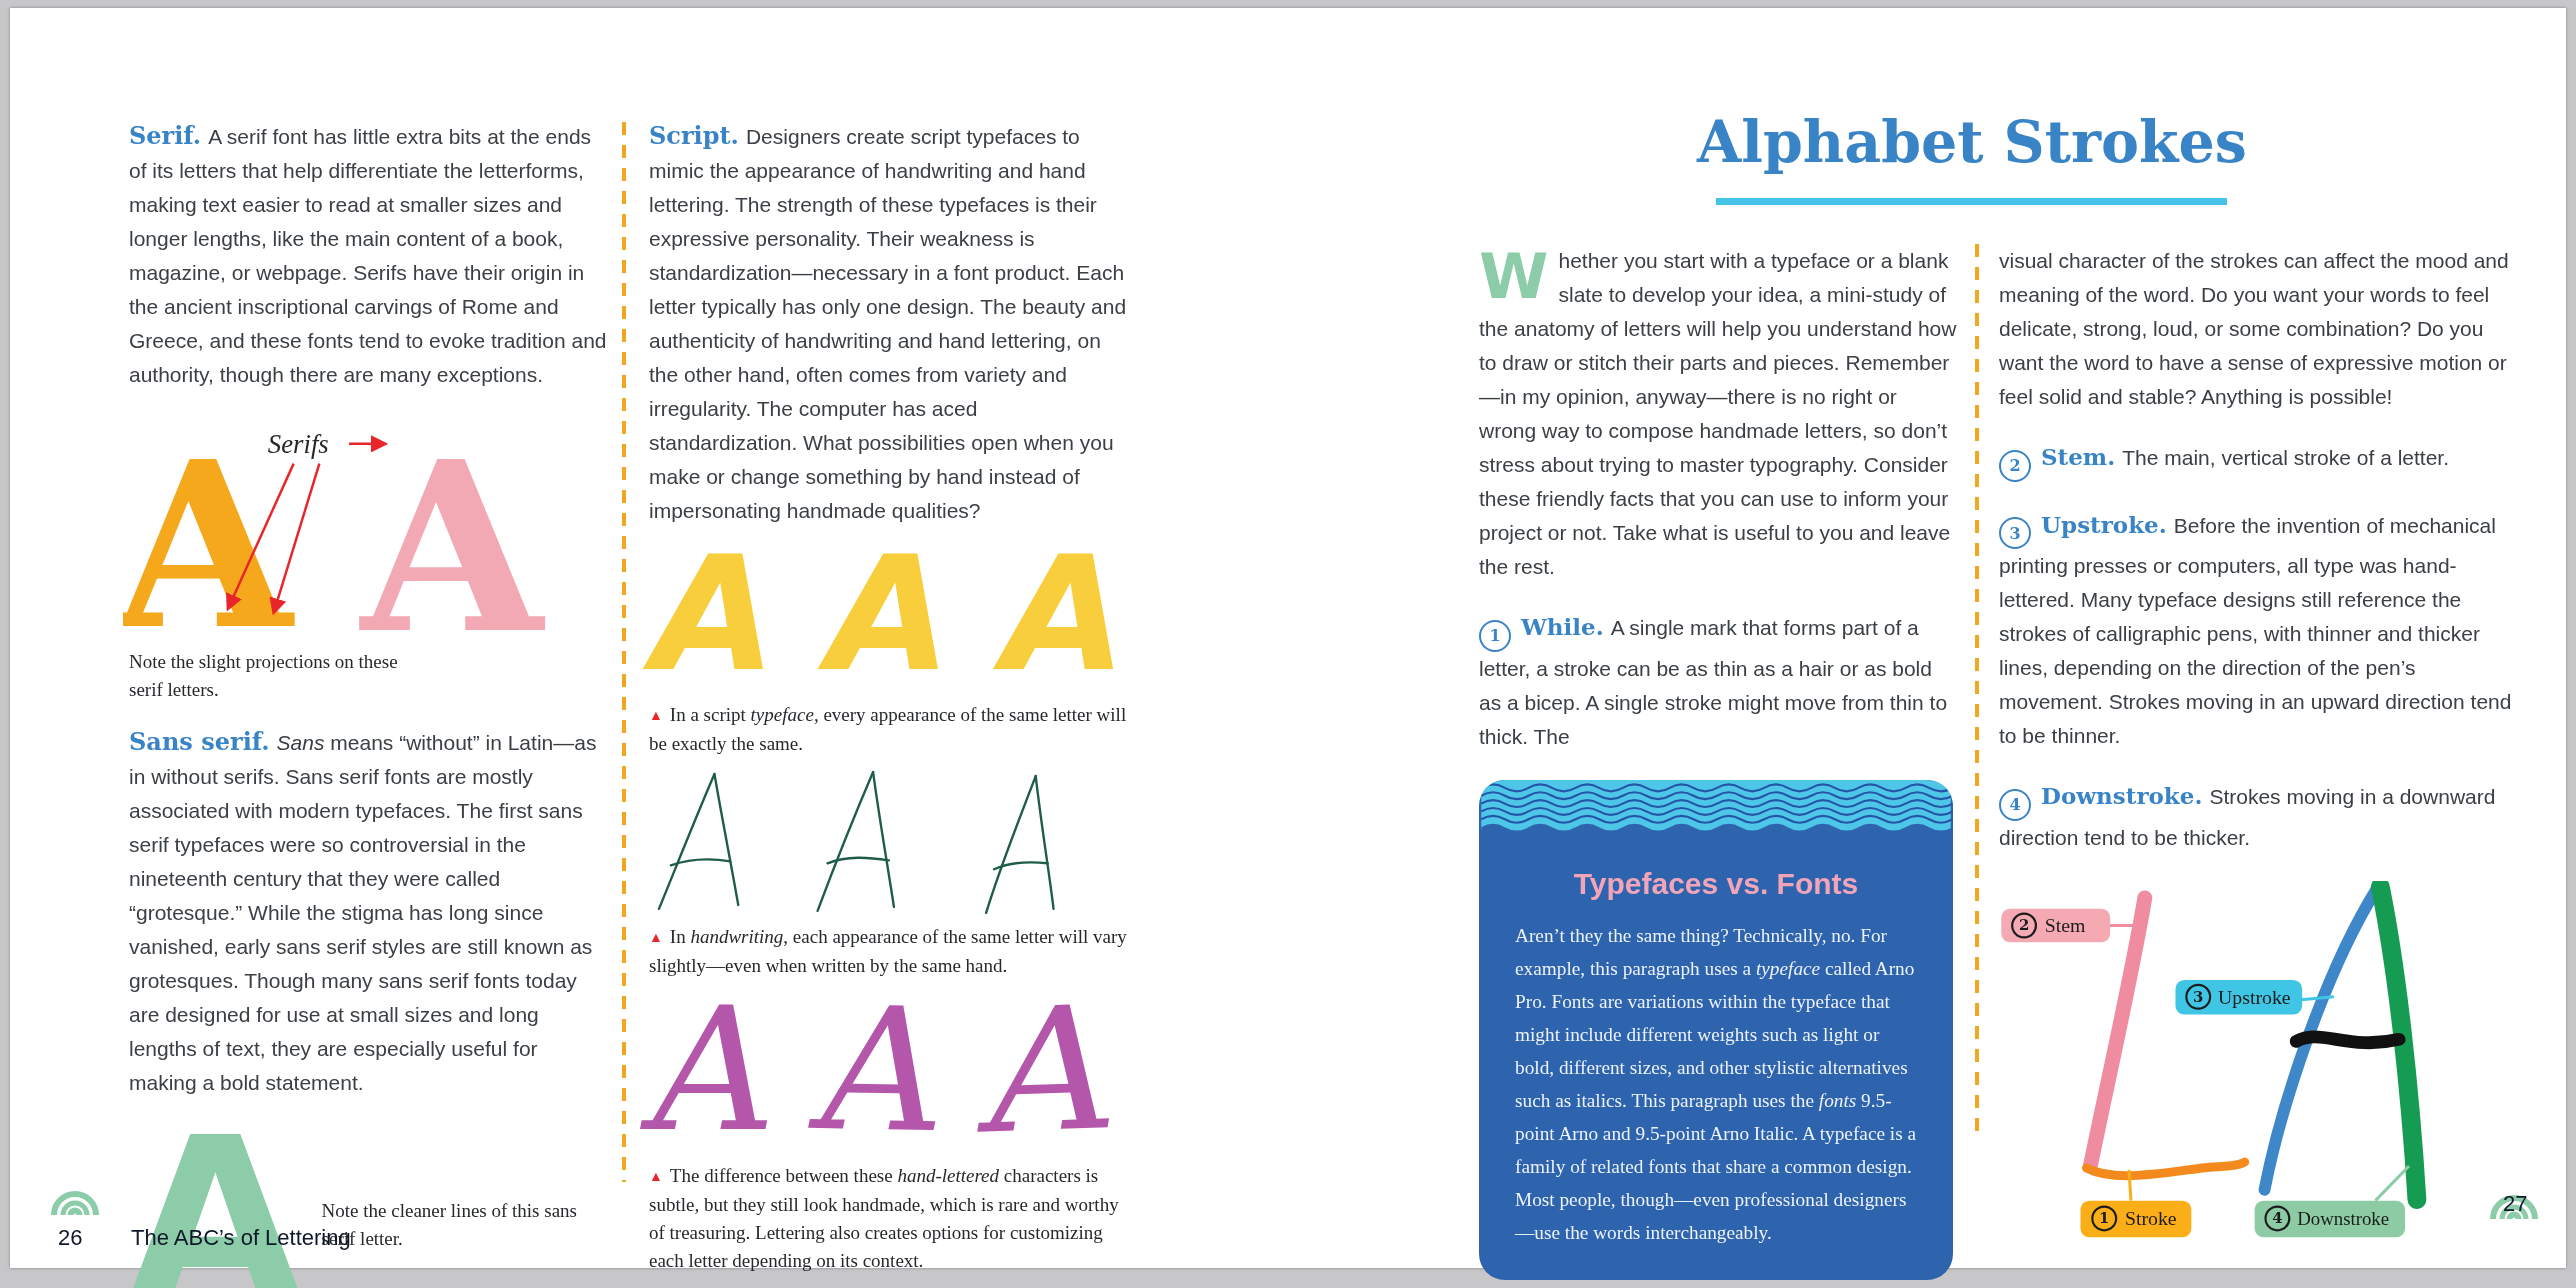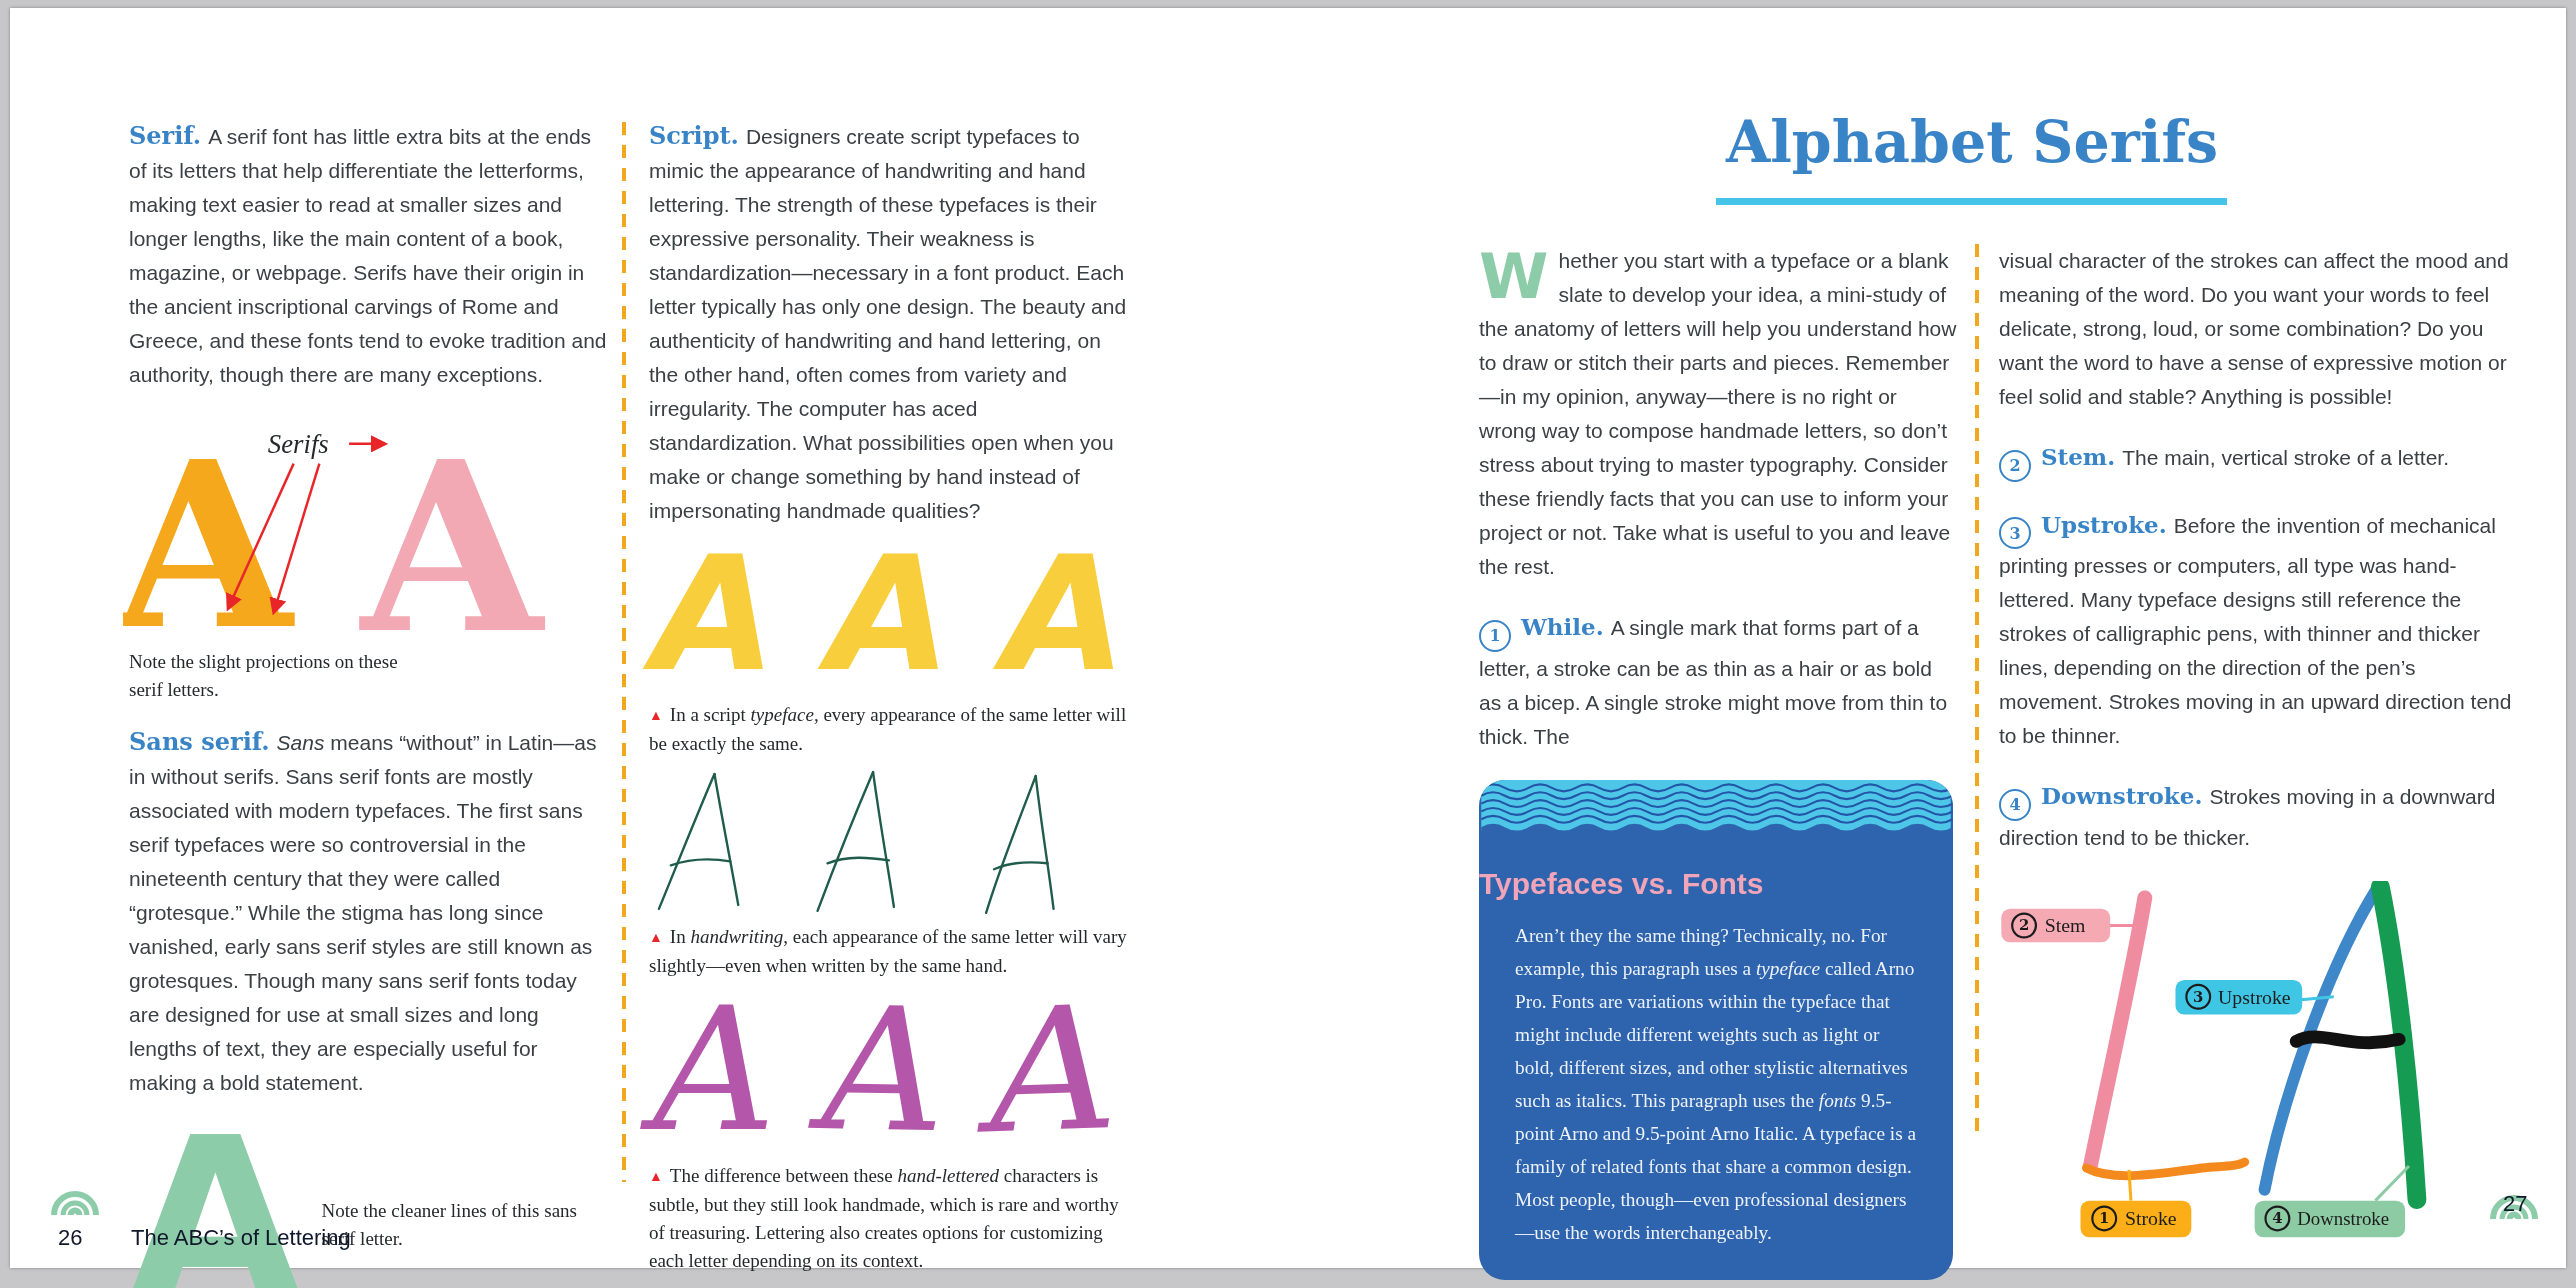--- a/index.html
+++ b/index.html
@@ -52,21 +52,21 @@
   .cap-block{margin:0 0 8px 0;}
 
   
   .anatomy-title{position:absolute;left:1442px;top:99px;width:1040px;text-align:center;
                  font:bold 57px/69px "DejaVu Serif",serif;color:#3984c6;}
   .title-underline{position:absolute;left:1706px;top:190px;width:511px;height:7px;background:#45c3e8;}
 
   .dropcap{float:left;font:bold 63px/57px "DejaVu Sans",sans-serif;color:#8ccca8;margin:4px 10px 0 0;}
 
   .sidebar-box{width:474px;height:500px;background:#2e63ae;border-radius:26px;overflow:hidden;margin-top:0;}
-  .box-title{color:#f2a5b8;font:bold 30px "Liberation Sans",sans-serif;margin:28px 0 0 0;}
+  .box-title{text-align:center;color:#f2a5b8;font:bold 30px "Liberation Sans",sans-serif;margin:28px 0 0 0;}
   .box-body{padding:18px 34px 0 36px;color:#eef3fa;font-family:"Liberation Serif",serif;
             font-size:19.3px;line-height:33px;}
 
   .diagram-svg{display:block;margin-top:16px;}
   .lbl-text{font-family:"Liberation Serif",serif;font-size:20px;fill:#1c1c1c;}
   .lbl-num{font-family:"DejaVu Serif",serif;font-weight:bold;font-size:15px;fill:#1c1c1c;text-anchor:middle;}
 
   
   .footer-item{position:absolute;font-size:22px;color:#0f172a;}
   #page-num-left{left:48px;top:1217px;}
@@ -141,21 +141,21 @@
 
     <div class="purple-row">
       <span>A</span>
       <span>A</span>
       <span>A</span>
     </div>
 
     <div class="caption cap-block"><span class="tri">▲</span><span><span>The difference between these </span><em>hand-lettered</em><span> characters is subtle, but they still look handmade, which is rare and worthy of treasuring. Lettering also creates options for customizing each letter depending on its context.</span></span></div>
   </div>
 
-  <div class="anatomy-title">Alphabet Serifs</div>
+  <div class="anatomy-title">Alphabet Strokes</div>
   <div class="title-underline"></div>
 
   <div class="col" id="right-col-1">
 
     <p class="body-p"><span class="dropcap">W</span><span>hether you start with a typeface or a blank slate to develop your idea, a mini-study of the anatomy of letters will help you understand how to draw or stitch their parts and pieces. Remember—in my opinion, anyway—there is no right or wrong way to compose handmade letters, so don’t stress about trying to master typography. Consider these friendly facts that you can use to inform your project or not. Take what is useful to you and leave the rest.</span></p>
 
     <p class="term"><span class="num-circle">1</span><span class="term-head">While.</span><span>A single mark that forms part of a letter, a stroke can be as thin as a hair or as bold as a bicep. A single stroke might move from thin to thick. The</span></p>
 
     <div class="sidebar-box">
       <svg width="474" height="55" viewBox="0 0 478 56">

